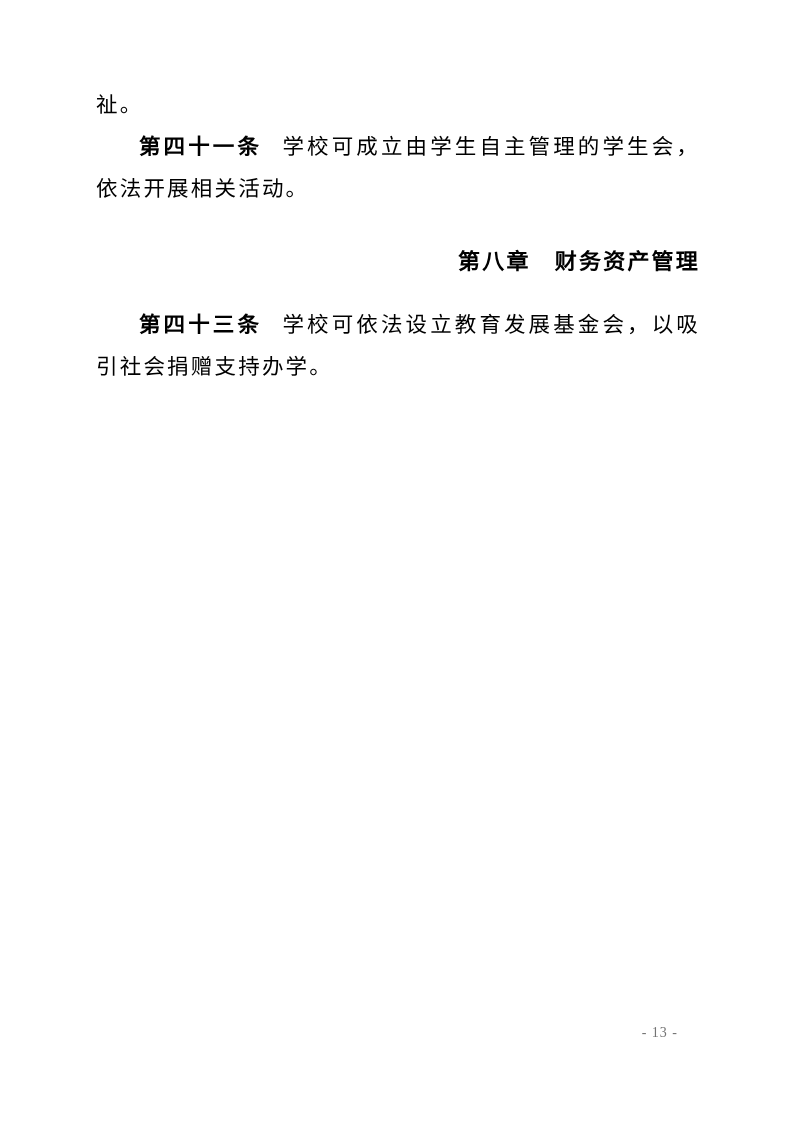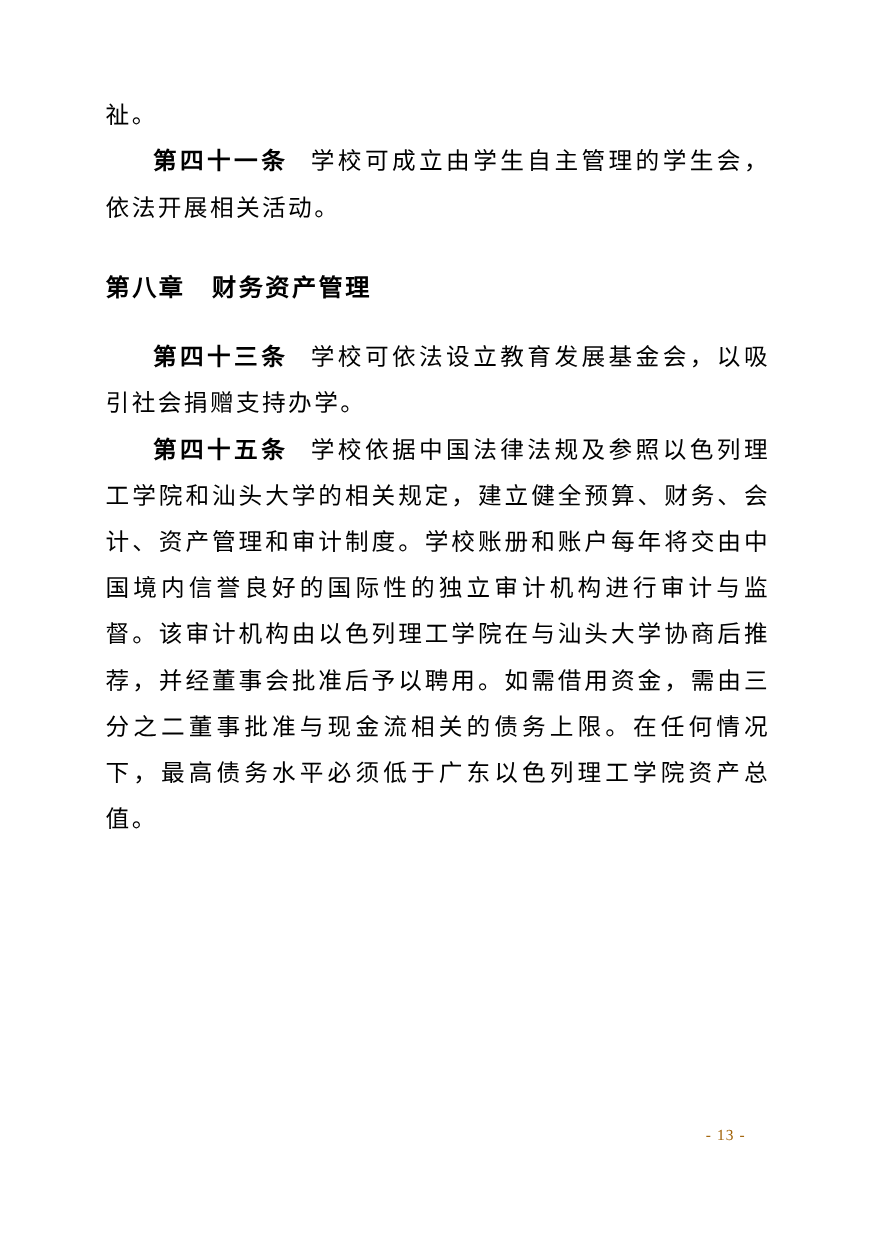--- a/index.html
+++ b/index.html
@@ -33,32 +33,32 @@
   .art-num {
     font-weight: bold;
     margin-right: 0.95em;
     font-family: Liberation Serif, serif;
   }
   .chapter-heading {
     margin: 31px 0 21px 0;
     font-size: 22px;
     line-height: 42px;
     font-weight: bold;
-    text-align: left;
+    text-align: right;
     letter-spacing: 2.2px;
   }
   .page-number {
     position: absolute;
     top: 1024px;
     right: 116px;
     font-size: 14px;
     line-height: 18px;
     letter-spacing: 1px;
     font-family: "Liberation Serif", "DejaVu Serif", serif;
-    color: #a16207;
+    color: #737373;
   }
 </style>
 </head>
 <body>
 
 <div class="page">
 
   <p class="para">
     <span>祉。</span>
   </p>
@@ -68,19 +68,16 @@
   </p>
 
   <h2 class="chapter-heading">第八章　财务资产管理</h2>
 
 
 
   <p class="para indent">
     <span class="art-num">第四十三条</span><span>学校可依法设立教育发展基金会，以吸引社会捐赠支持办学。</span>
   </p>
 
-  <p class="para indent">
-    <span class="art-num">第四十五条</span><span>学校依据中国法律法规及参照以色列理工学院和汕头大学的相关规定，建立健全预算、财务、会计、资产管理和审计制度。学校账册和账户每年将交由中国境内信誉良好的国际性的独立审计机构进行审计与监督。该审计机构由以色列理工学院在与汕头大学协商后推荐，并经董事会批准后予以聘用。如需借用资金，需由三分之二董事批准与现金流相关的债务上限。在任何情况下，最高债务水平必须低于广东以色列理工学院资产总值。</span>
-  </p>
 
   <div class="page-number">- 13 -</div>
 
 </div>
 
 </body></html>

